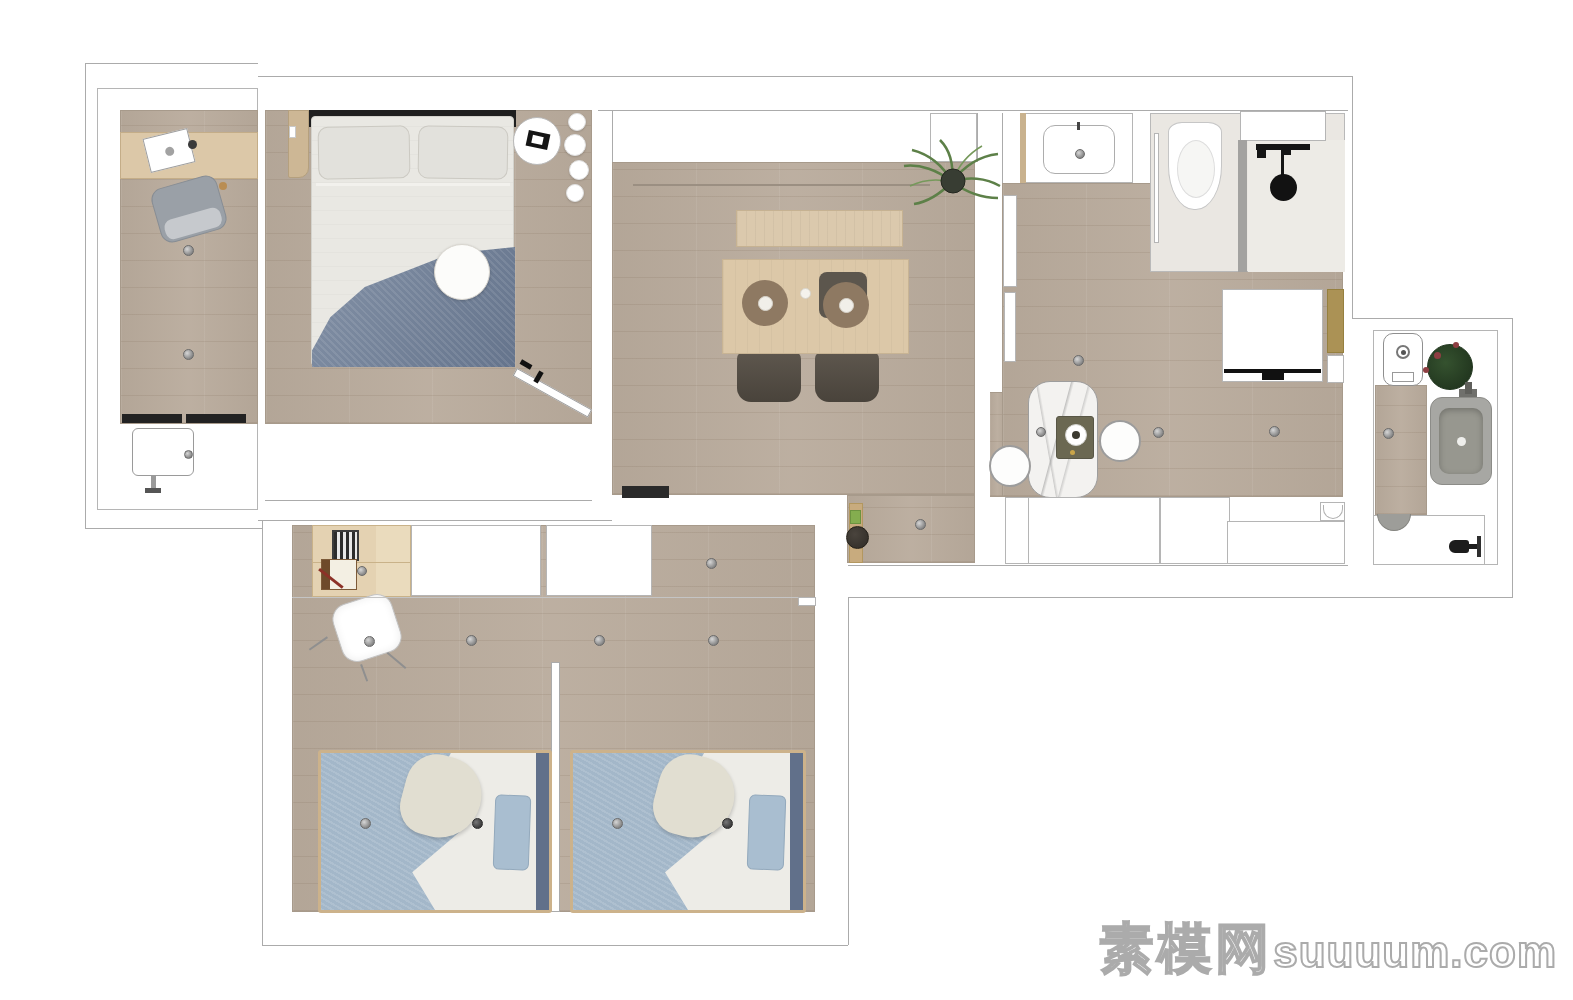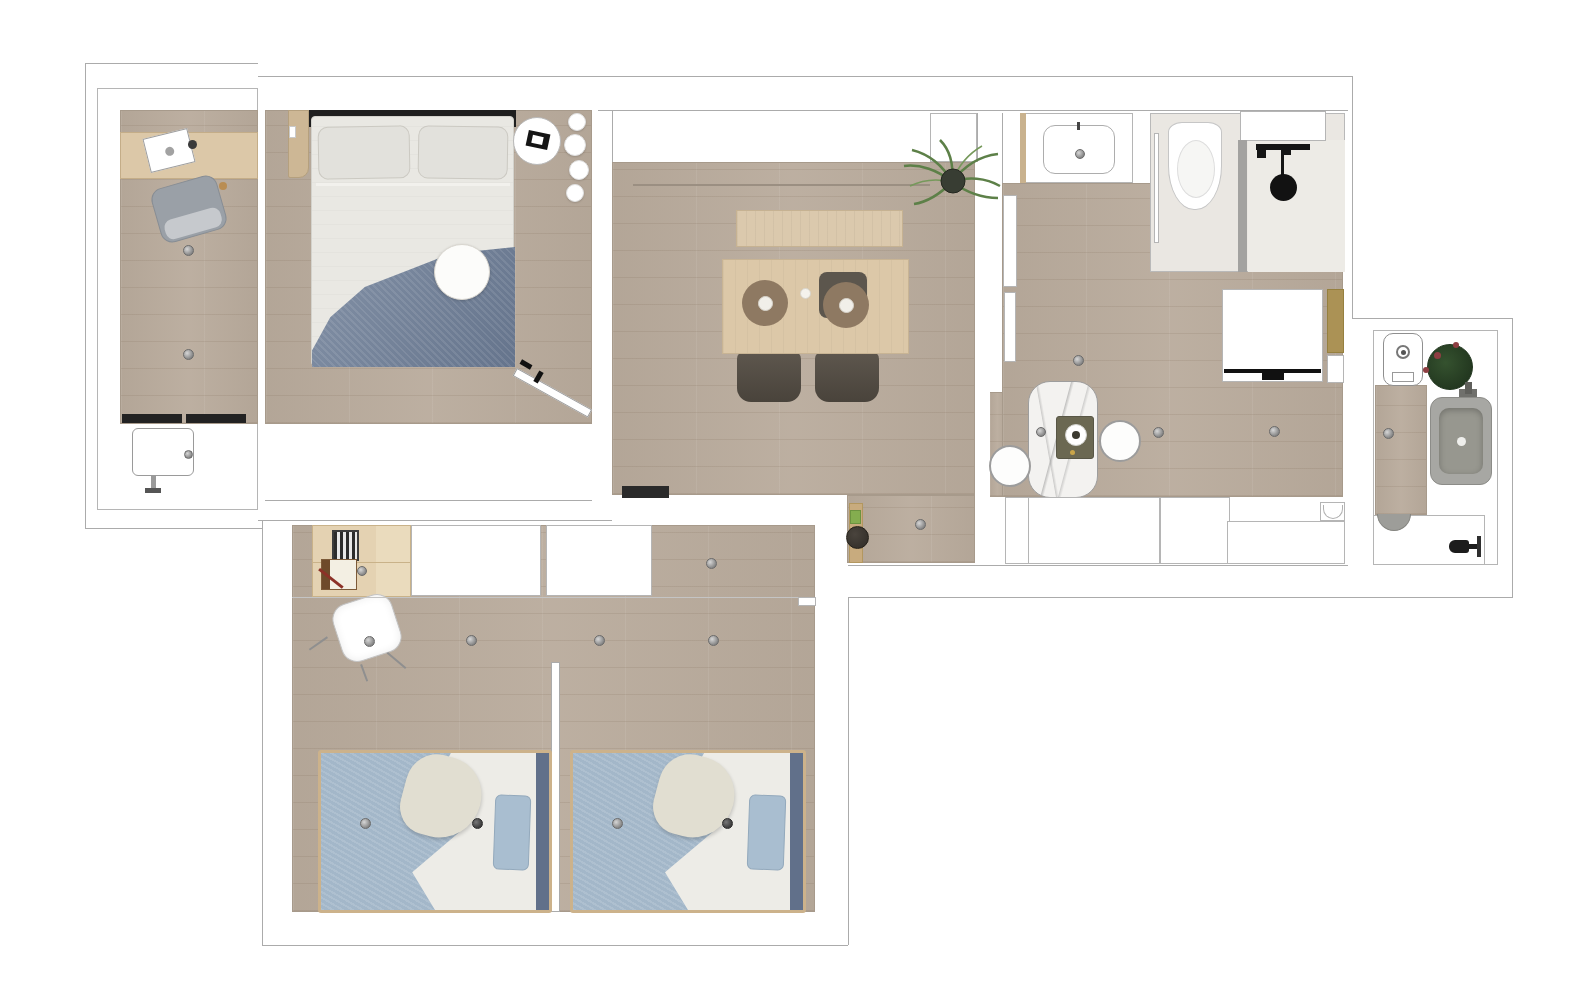--- a/index.html
+++ b/index.html
@@ -273,14 +273,18 @@
     <div class="duvet" style="clip-path:polygon(0 0,57% 0,47% 26%,61% 50%,40% 76%,50% 100%,0 100%);"></div>
     <div class="abs" style="left:36%;top:2%;width:34%;height:52%;background:#e1ded1;border-radius:45% 55% 60% 40%;transform:rotate(15deg);box-shadow:1px 2px 4px rgba(0,0,0,.18);"></div>
     <div class="abs" style="left:76%;top:27%;width:16%;height:48%;background:var(--pillow-blue);border:1px solid #93a9bc;border-radius:6px;transform:rotate(2deg);"></div>
     <div class="abs" style="right:0;top:0;width:13px;height:100%;background:var(--headboard);"></div>
   </div>
   <div class="knob" style="left:360px;top:818px;"></div>
   <div class="knob dark" style="left:472px;top:818px;"></div>
   <div class="knob" style="left:612px;top:818px;"></div>
   <div class="knob dark" style="left:722px;top:818px;"></div>
 
+  <div class="watermark">
+    <span class="cn">素模网</span>
+      <span class="en">suuuum.com</span>
+  </div>
 
 </div>
 
 </body></html>

